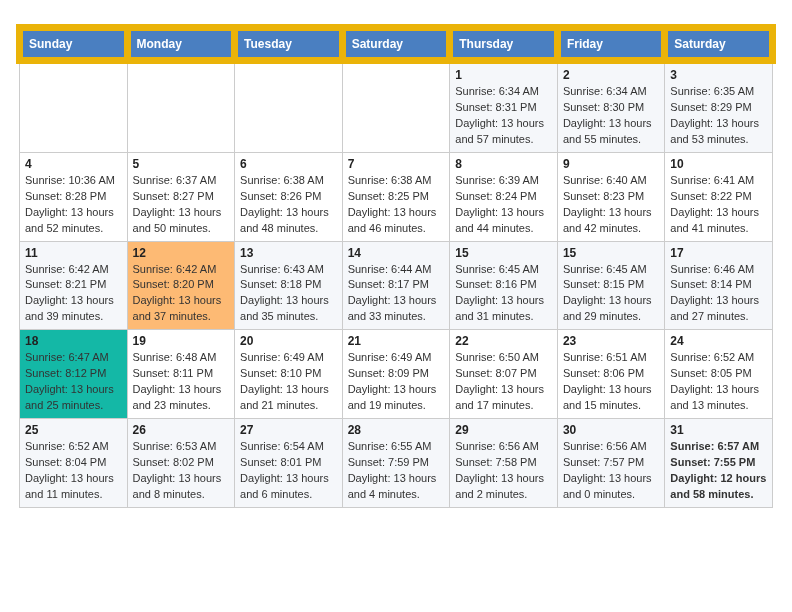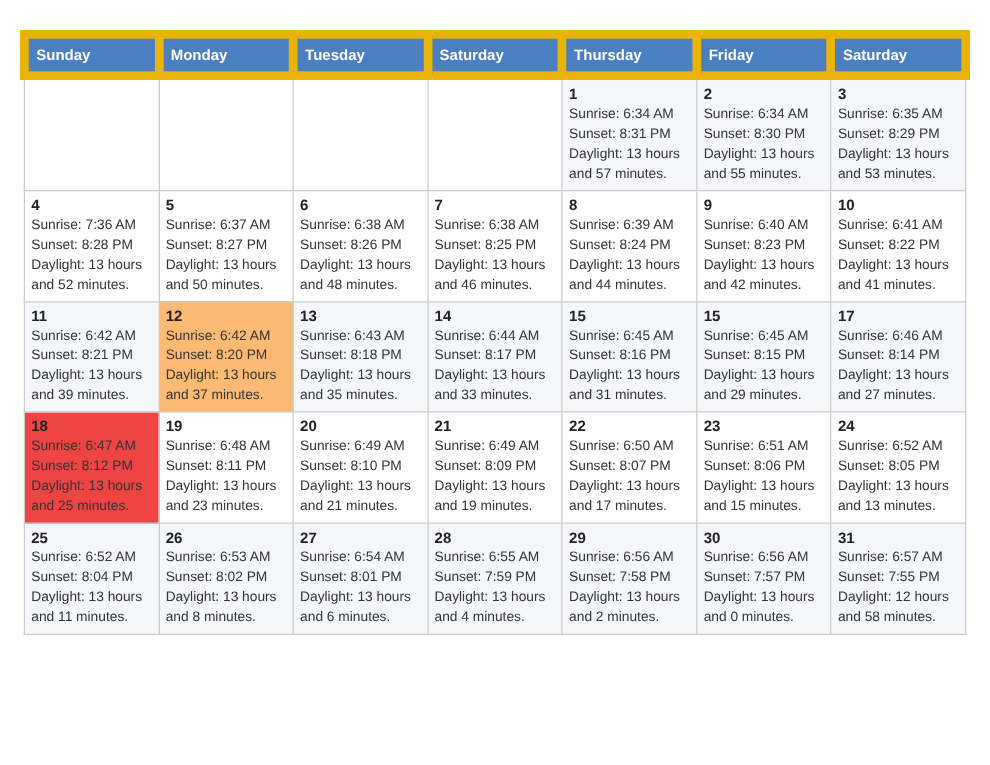--- a/index.html
+++ b/index.html
@@ -126,21 +126,21 @@
           <span class="day-number">3</span>
           <div class="day-info" style="white-space: pre-line;">Sunrise: 6:35 AM
 Sunset: 8:29 PM
 Daylight: 13 hours
 and 53 minutes.</div>
         </td>
       </tr>
       <tr>
         <td style="background: rgb(255, 255, 255);">
           <span class="day-number">4</span>
-          <div class="day-info" style="white-space: pre-line;">Sunrise: 7:36 AM
+          <div class="day-info" style="white-space: pre-line;">Sunrise: 10:36 AM
 Sunset: 8:28 PM
 Daylight: 13 hours
 and 52 minutes.</div>
         </td>
         <td style="background: rgb(255, 255, 255);">
           <span class="day-number">5</span>
           <div class="day-info" style="white-space: pre-line;">Sunrise: 6:37 AM
 Sunset: 8:27 PM
 Daylight: 13 hours
 and 50 minutes.</div>
@@ -226,21 +226,21 @@
         </td>
         <td style="background: rgb(245, 247, 250);">
           <span class="day-number">17</span>
           <div class="day-info" style="white-space: pre-line;">Sunrise: 6:46 AM
 Sunset: 8:14 PM
 Daylight: 13 hours
 and 27 minutes.</div>
         </td>
       </tr>
       <tr>
-        <td style="background: #ef4444;">
+        <td style="background: #14b8a6;">
           <span class="day-number">18</span>
           <div class="day-info" style="white-space: pre-line;">Sunrise: 6:47 AM
 Sunset: 8:12 PM
 Daylight: 13 hours
 and 25 minutes.</div>
         </td>
         <td style="background: rgb(255, 255, 255);">
           <span class="day-number">19</span>
           <div class="day-info" style="white-space: pre-line;">Sunrise: 6:48 AM
 Sunset: 8:11 PM
@@ -321,20 +321,20 @@
         </td>
         <td style="background: rgb(245, 247, 250);">
           <span class="day-number">30</span>
           <div class="day-info" style="white-space: pre-line;">Sunrise: 6:56 AM
 Sunset: 7:57 PM
 Daylight: 13 hours
 and 0 minutes.</div>
         </td>
         <td style="background: rgb(245, 247, 250);">
           <span class="day-number">31</span>
-          <div class="day-info" style="white-space: pre-line;">Sunrise: 6:57 AM
+          <div class="day-info" style="white-space: pre-line; font-weight: bold;">Sunrise: 6:57 AM
 Sunset: 7:55 PM
 Daylight: 12 hours
 and 58 minutes.</div>
         </td>
       </tr>
     </tbody>
 </table>
 
 </body></html>

